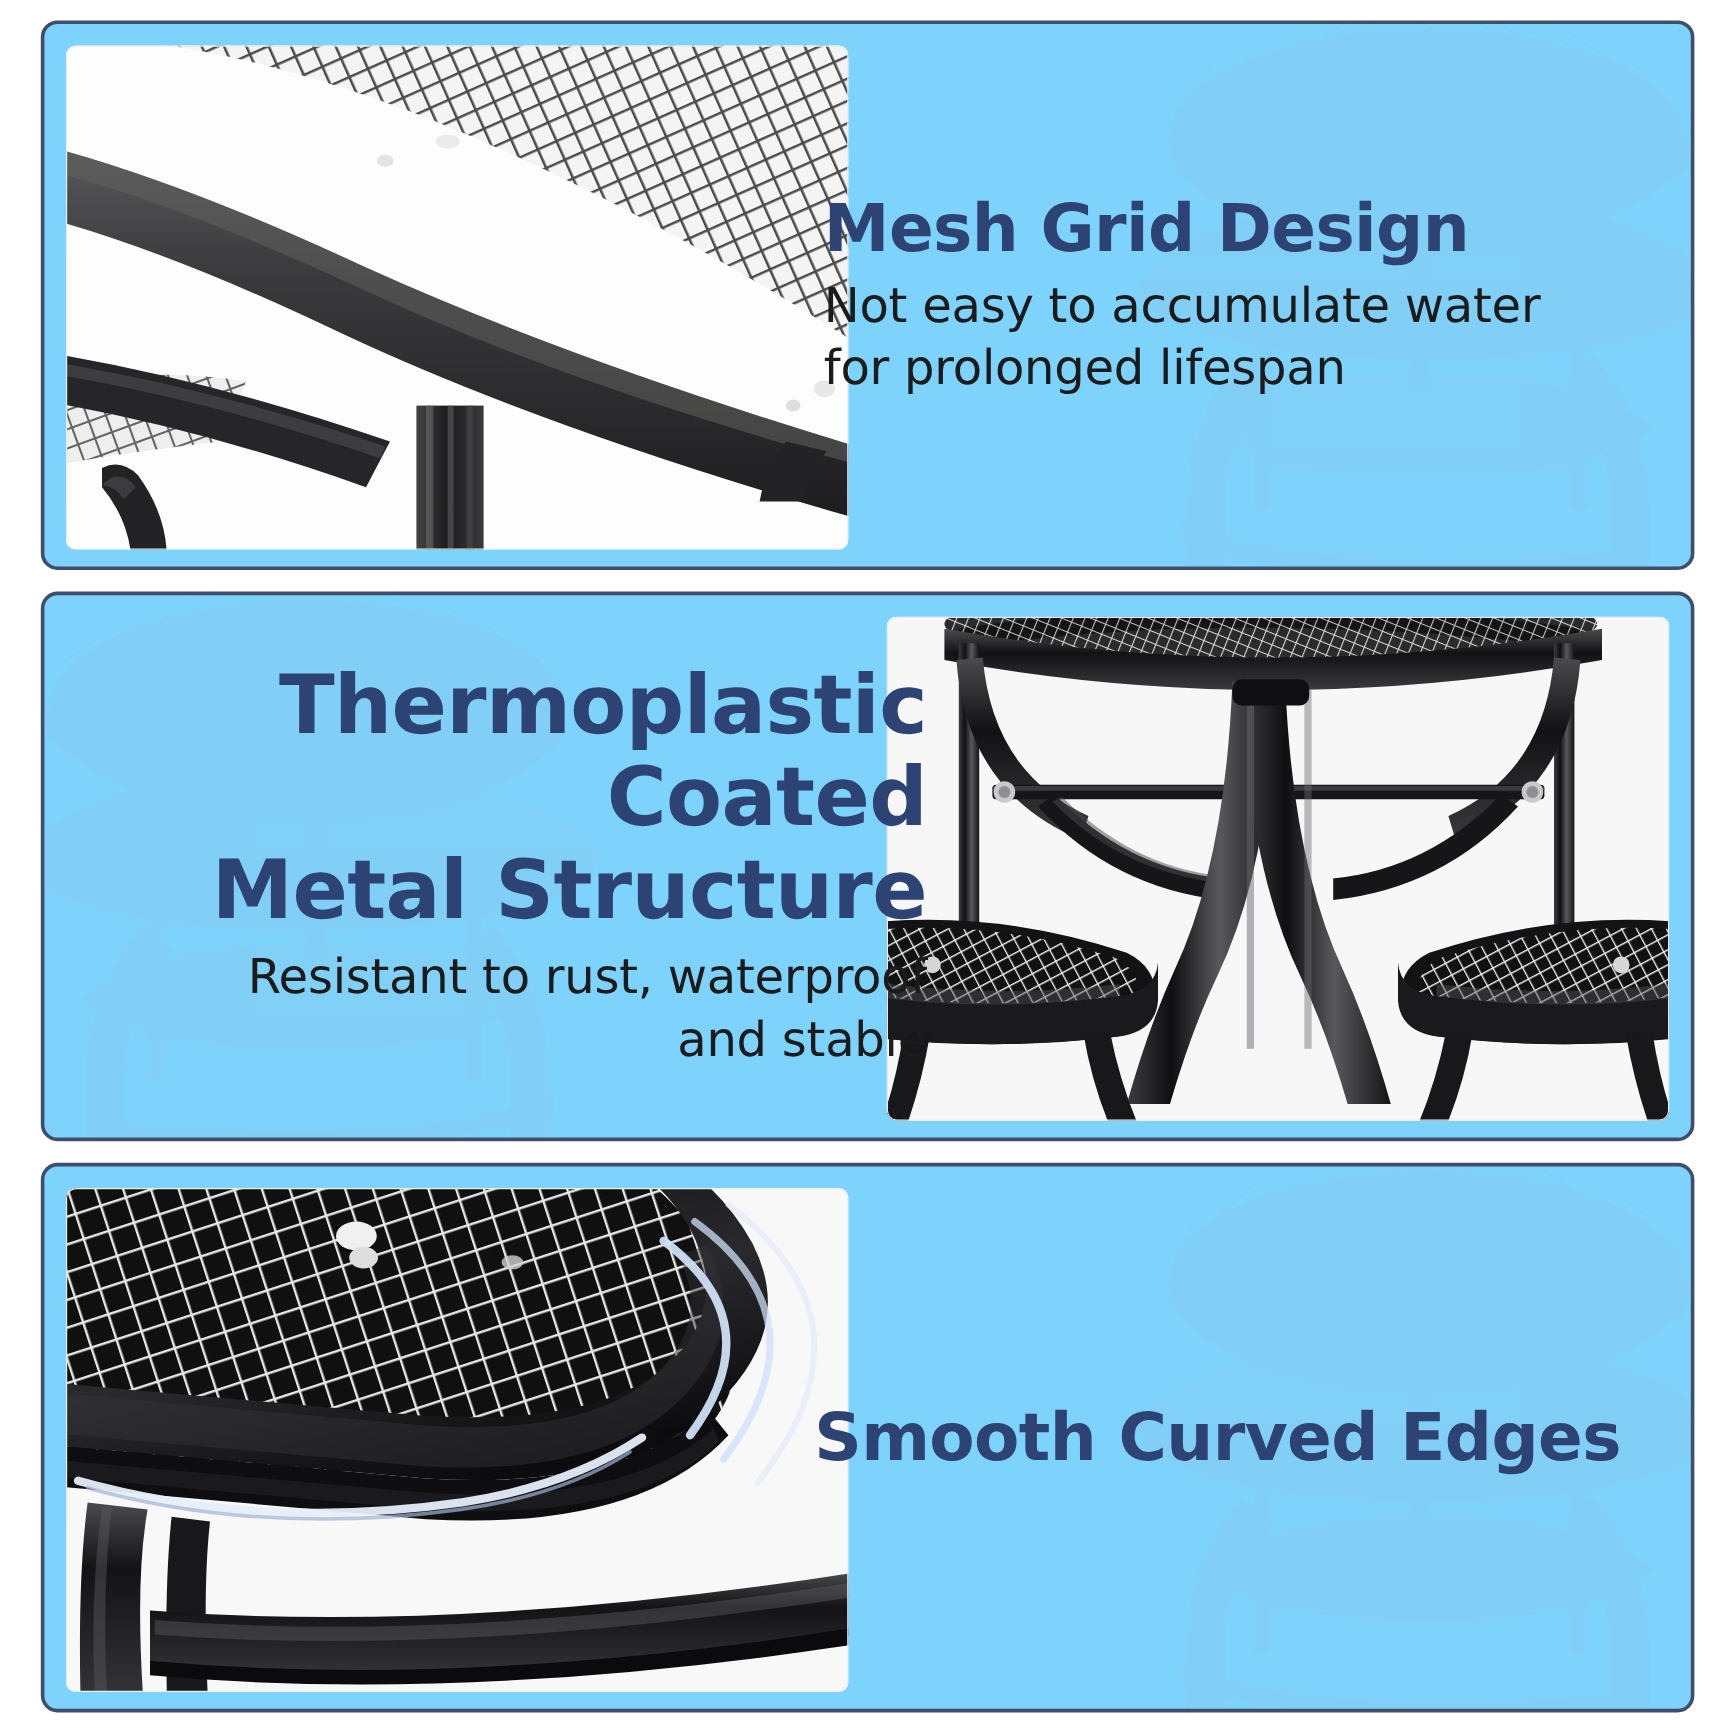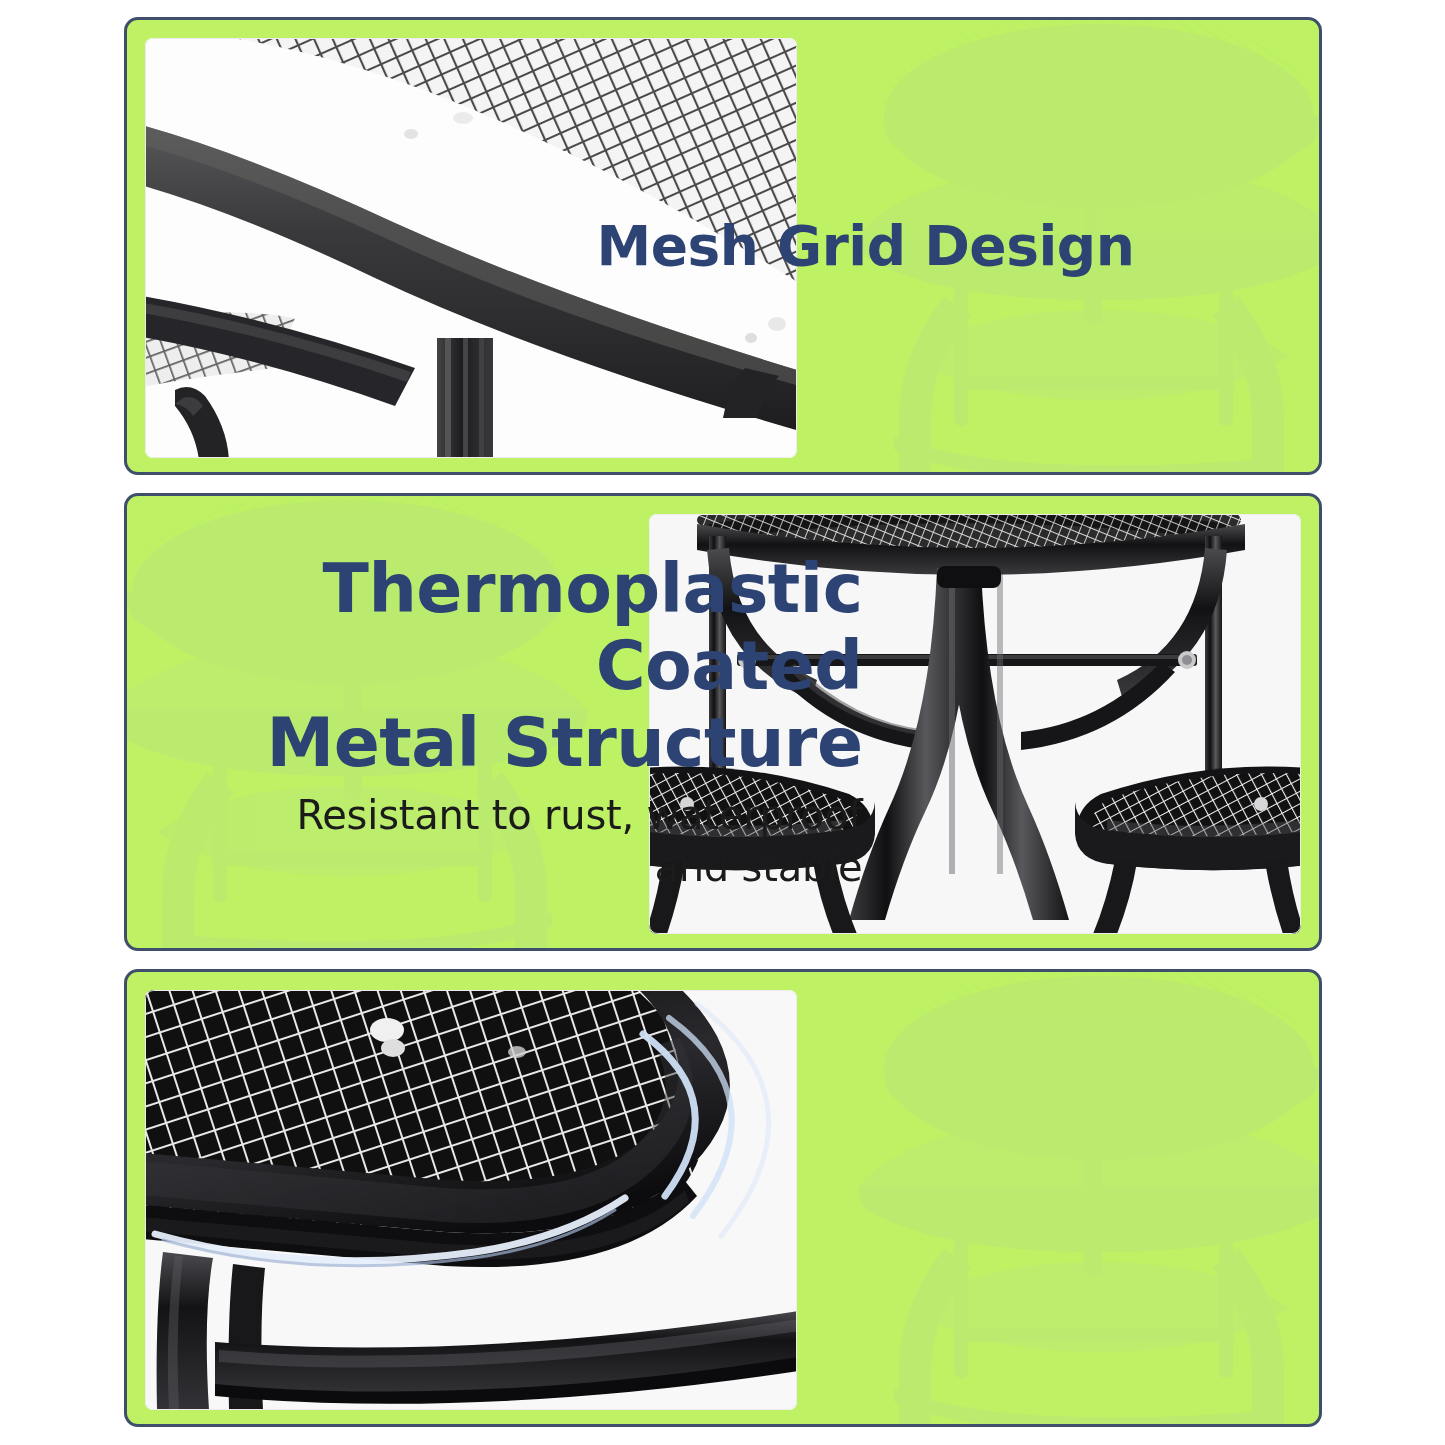--- a/index.html
+++ b/index.html
@@ -18,22 +18,22 @@
     height: 1445px;
     background: #ffffff;
     display: flex;
     flex-direction: column;
     align-items: center;
   }
 
   
   .panel {
     position: relative;
-    width: 1198px;
-    background: #bef264;
+    width: 1378px;
+    background: #7dd3fc;
     border: 3px solid #3f4f6b;
     border-radius: 14px;
     overflow: hidden;
   }
   .panel-1 { height: 458px; margin-top: 17px; }
   .panel-2 { height: 458px; margin-top: 18px; }
   .panel-3 { height: 458px; margin-top: 18px; }
 
   
   .ghost {
@@ -185,20 +185,22 @@
           <ellipse cx="632" cy="286" rx="9" ry="7" fill="#e4e4e4" opacity="0.85"></ellipse>
           <ellipse cx="606" cy="300" rx="6" ry="5" fill="#d6d6d6" opacity="0.8"></ellipse>
 
           <rect x="0.5" y="0.5" width="651" height="419" rx="8" fill="none" stroke="#ececec" stroke-width="1"></rect>
         </g>
       </svg>
     </div>
 
     <div class="textblock text-right">
       <h2 class="headline">Mesh Grid Design</h2>
+      <p class="subline">Not easy to accumulate water
+for prolonged lifespan</p>
     </div>
   </section>
 
   <section class="panel panel-2">
 
     <div class="ghost ghost-left">
       <svg viewBox="0 0 620 560" xmlns="http://www.w3.org/2000/svg">
         <defs>
           <pattern id="gmesh2" width="9" height="9" patternUnits="userSpaceOnUse" patternTransform="rotate(35)">
             <path d="M0 0 L9 0" stroke="#9aa4b8" stroke-width="1.6" fill="none"></path>
@@ -398,16 +400,17 @@
           <path d="M70 352 Q330 372 660 320 L660 372 Q330 420 70 398 Z" fill="url(#bar3)"></path>
           <path d="M74 360 Q330 380 660 328 L660 340 Q330 392 74 372 Z" fill="#5b5b61" opacity="0.45"></path>
           <path d="M70 394 Q330 418 660 366 L660 380 Q330 430 70 406 Z" fill="#0b0b0d"></path>
 
           <rect x="0.5" y="0.5" width="651" height="419" rx="8" fill="none" stroke="#ececec" stroke-width="1"></rect>
         </g>
       </svg>
     </div>
 
     <div class="textblock text-right-3">
+      <h2 class="headline">Smooth Curved Edges</h2>
     </div>
   </section>
 
 </div>
 
 </body></html>

